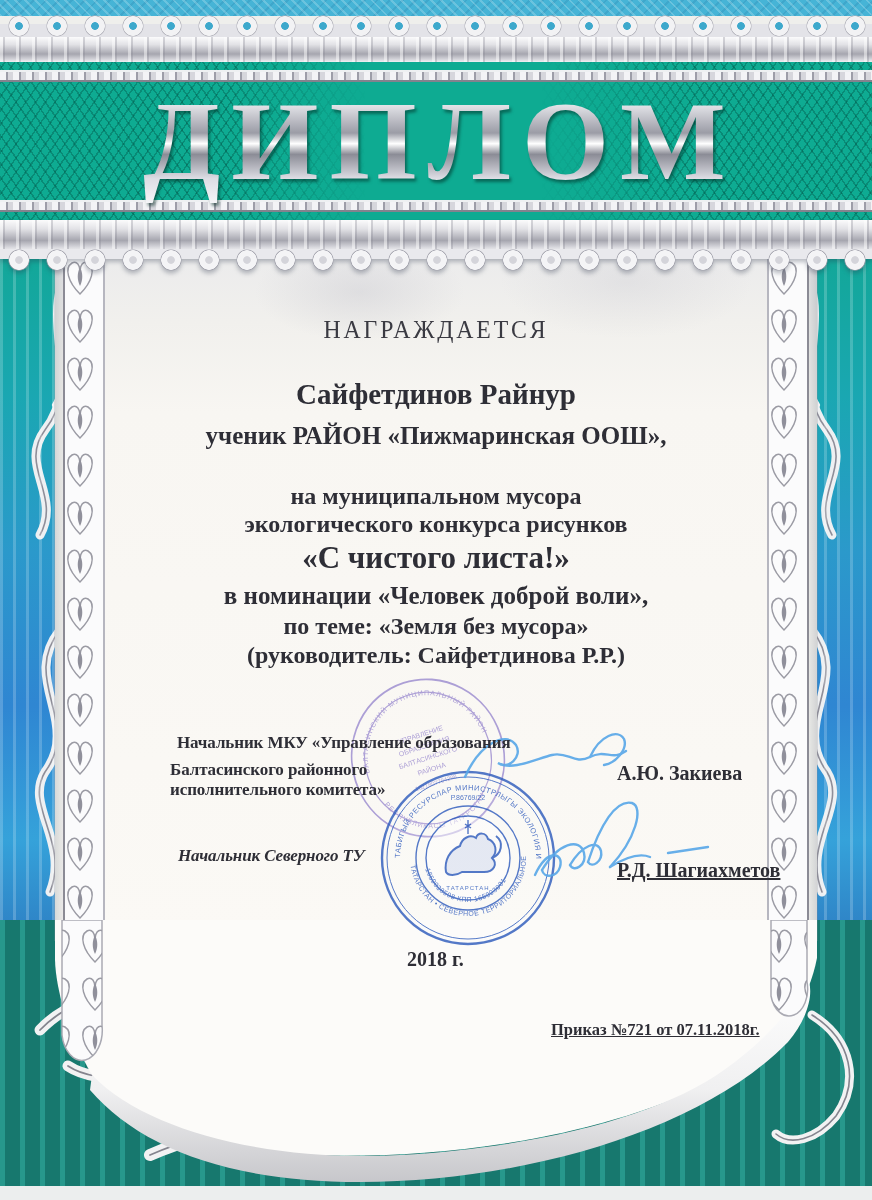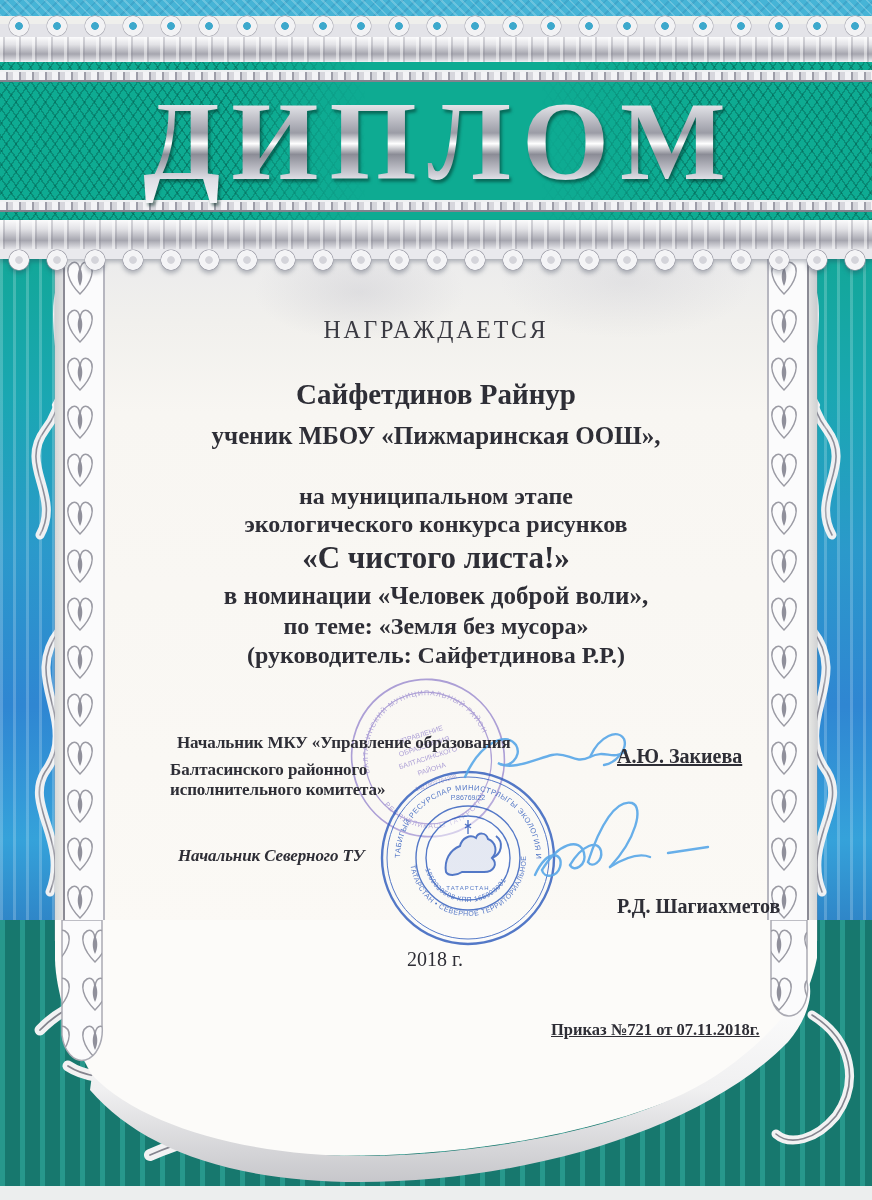--- a/index.html
+++ b/index.html
@@ -76,22 +76,22 @@
   .award-label{top:64px;font-weight:normal;font-size:25px;letter-spacing:3px;transform:scaleX(.95);color:#3a3a42;}
   .recipient{top:126px;font-size:29px;}
   .l0{top:170px;font-size:25px;} .l1{top:201px;font-size:25px;}
   .l2{top:231px;font-size:24px;} .l3{top:259px;font-size:24px;}
   .contest{top:288px;font-size:31px;}
   .d0{top:330px;font-size:25px;} .d1{top:361px;font-size:24px;} .d2{top:390px;font-size:24px;}
   .off{position:absolute;font-weight:bold;font-size:17px;white-space:nowrap;letter-spacing:-0.1px;}
   .o1a{left:77px;top:481px;} .o1b{left:70px;top:508px;} .o1c{left:70px;top:528px;}
   .o2a{left:78px;top:594px;font-style:italic;} .o2b{left:75px;top:622px;}
   .sig-name{position:absolute;font-weight:bold;font-size:20px;white-space:nowrap;}
-  .n1{left:517px;top:493px;text-decoration:underline;} .n2{left:517px;top:643px;}
-  .year{position:absolute;left:307px;top:696px;font-weight:normal;font-size:20px;}
+  .n1{left:517px;top:510px;} .n2{left:517px;top:607px;text-decoration:underline;}
+  .year{position:absolute;left:307px;top:696px;font-weight:bold;font-size:20px;}
   .order{position:absolute;left:451px;top:768px;font-weight:bold;font-size:16.5px;text-decoration:underline;}
 
   .stamps-svg{left:330px;top:670px;width:320px;height:290px;z-index:4;}
   .sig-svg{left:440px;top:715px;width:360px;height:185px;z-index:4;}
   .curl-svg{left:0;top:920px;width:872px;height:280px;z-index:2;}
   .flourish-svg{position:absolute;top:0;left:0;width:100px;height:670px;}
 </style>
 </head>
 <body>
 
@@ -261,22 +261,22 @@
         <path d="M148,147 C160,110 176,84 192,88 C204,92 196,124 170,152"></path>
         <path d="M170,152 C186,142 200,138 210,142"></path>
         <path d="M228,138 L268,132"></path>
       </g>
     </g>
   </svg>
 
   <div class="abs content">
     <div class="line award-label">НАГРАЖДАЕТСЯ</div>
     <div class="line recipient">Сайфетдинов Райнур</div>
-    <div class="line l0">ученик МБОУ «Пижмаринская ООШ»,</div>
-    <div class="line l2">на муниципальном этапе</div>
+    <div class="line l0">ученик РАЙОН «Пижмаринская ООШ»,</div>
+    <div class="line l2">на муниципальном мусора</div>
     <div class="line l3">экологического конкурса рисунков</div>
     <div class="line contest">«С чистого листа!»</div>
     <div class="line d0">в номинации «Человек доброй воли»,</div>
     <div class="line d2">(руководитель: Сайфетдинова Р.Р.)</div>
     <div class="line d1">по теме: «Земля без мусора»</div>
 
     <div class="off o1a">Начальник МКУ «Управление образования</div>
     <div class="off o1b">Балтасинского районного</div>
     <div class="off o1c">исполнительного комитета»</div>
     <div class="sig-name n1">А.Ю. Закиева</div>

